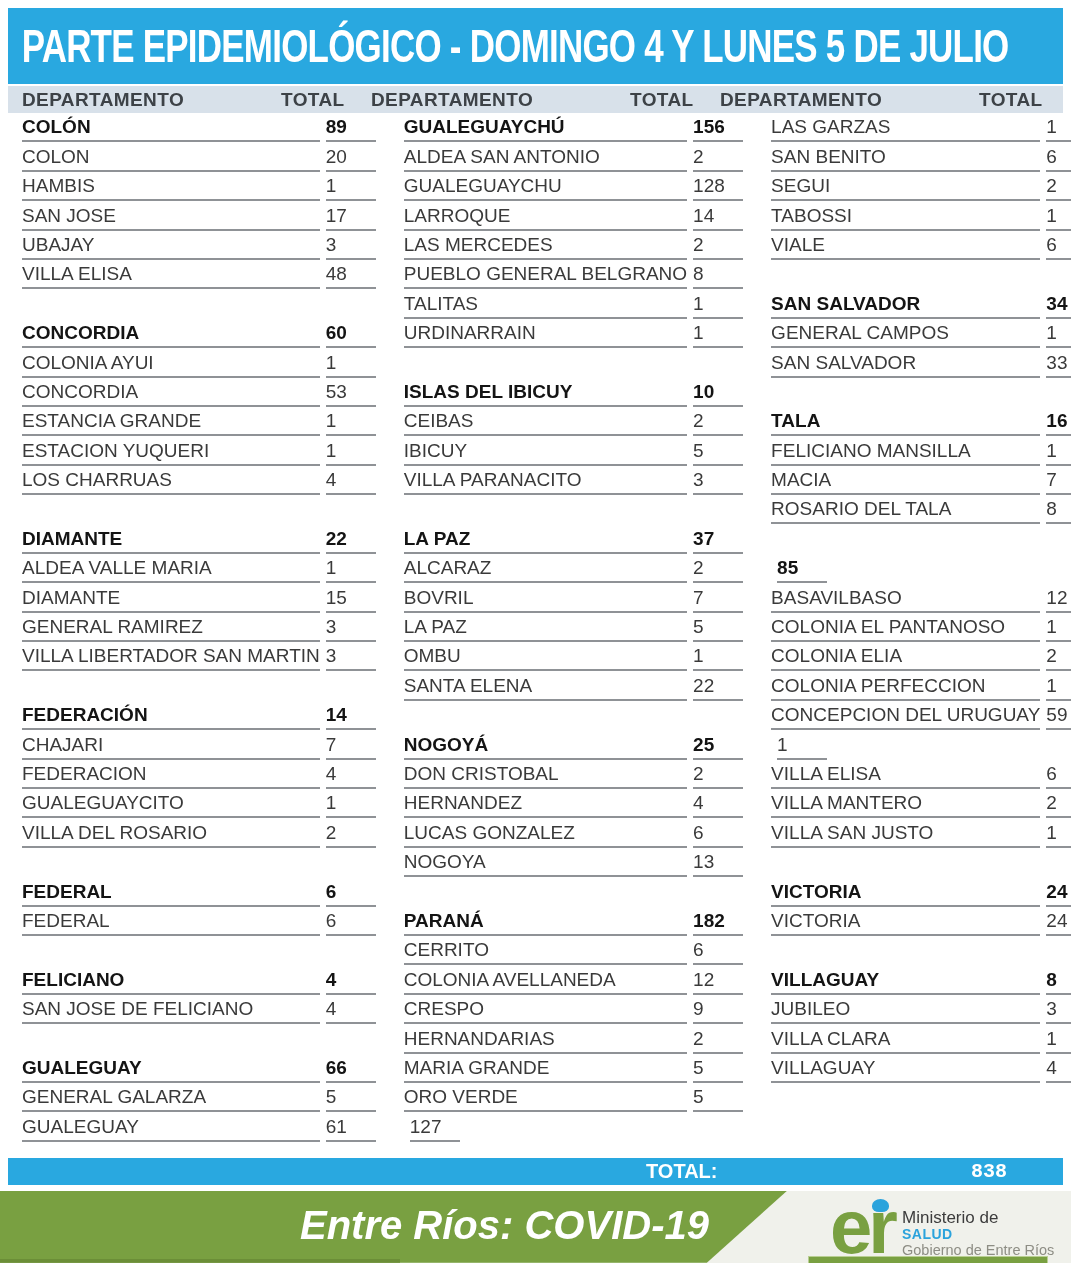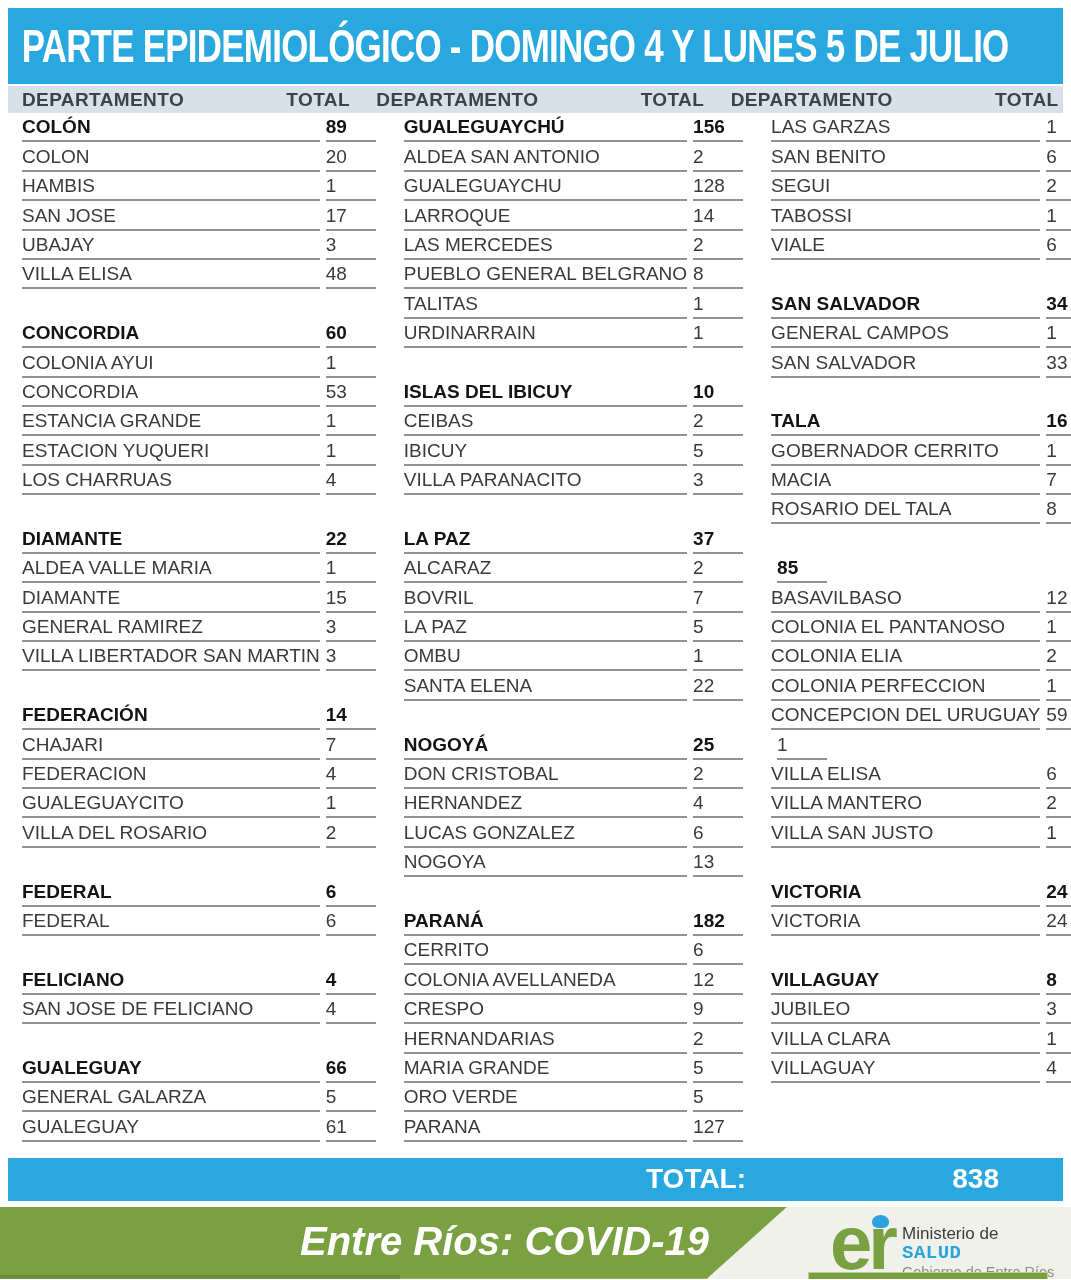--- a/index.html
+++ b/index.html
@@ -15,56 +15,56 @@
   .page{padding:8px 8px 0;}
 
   
   .banner{background:var(--blue);height:76px;display:flex;align-items:center;}
   .banner .title{color:#fff;font-weight:bold;font-size:46px;letter-spacing:-1px;
        white-space:nowrap;padding-left:18px;transform:scaleX(.76);transform-origin:0 50%;}
 
   
   .colheads{background:var(--head-bg);height:27px;display:grid;
        grid-template-columns:repeat(3,1fr);column-gap:28px;
-       padding:0 6px 0 14px;margin-top:2px;}
+       padding:0 22px 0 14px;margin-top:2px;}
   .colhead{display:flex;align-items:center;font-weight:bold;font-size:19px;color:#3d4247;letter-spacing:.4px;}
   .colhead .h-dept{flex:1;}
   .colhead .h-tot{width:50px;transform:translateX(-12px);}
 
   
   .tables{display:grid;grid-template-columns:repeat(3,1fr);column-gap:28px;
        padding:0 6px 13px 14px;}
   .row{height:29.4px;display:flex;align-items:flex-end;}
   .row .dept{flex:1;border-bottom:2px solid var(--line);font-size:19px;line-height:25px;
        white-space:nowrap;padding-bottom:1px;color:#3a3a3a;overflow:visible;}
   .row .tot{width:50px;margin-left:6px;border-bottom:2px solid var(--line);font-size:19px;
        line-height:25px;padding-bottom:1px;color:#3a3a3a;}
   .row.bold .dept,.row.bold .tot{font-weight:bold;color:#141414;}
 
   
-  .totalbar{margin-top:3px;background:var(--blue);height:43px;position:relative;
-       color:#fff;font-weight:bold;font-size:28px;}
+  .totalbar{margin-top:3px;background:var(--blue);height:27px;position:relative;
+       color:#fff;font-weight:bold;font-size:20px;}
   .totalbar .label{position:absolute;left:638px;top:50%;transform:translateY(-50%);}
-  .totalbar .value{position:absolute;right:64px;top:50%;transform:translateY(-50%);}
+  .totalbar .value{position:absolute;right:56px;top:50%;transform:translateY(-50%);font-family:Liberation Mono, monospace;}
 
   
   .footer{position:relative;height:72px;margin:6px -8px 0;background:#F0F1EB;overflow:hidden;}
   .footer .green{position:absolute;inset:0;background:var(--green);
        clip-path:polygon(0 0,73.5% 0,66% 100%,0 100%);}
   .footer .green::after{content:'';position:absolute;left:0;bottom:0;width:400px;height:4px;background:#6b8e37;}
   .footer .covid{position:absolute;left:300px;top:50%;transform:translateY(-54%);
        font-style:italic;font-weight:bold;font-size:40px;color:#fff;white-space:nowrap;}
 
   .er-wrap{position:absolute;left:810px;top:4px;}
   .er-wrap .er{font-weight:bold;font-size:76px;line-height:64px;color:var(--green);letter-spacing:-4px;margin-left:20px;}
   .er-wrap .er-dot{position:absolute;left:62px;top:4px;width:17px;height:13px;border-radius:50% 50% 40% 40%;
        background:var(--salud-blue);}
   .ministry{position:absolute;left:902px;top:17px;line-height:1.12;}
   .ministry .m1{font-size:17px;color:#3c3c3c;}
-  .ministry .m2{font-size:19px;font-weight:bold;color:var(--salud-blue);letter-spacing:.5px;font-family:Liberation Mono, monospace;}
+  .ministry .m2{font-size:14px;font-weight:bold;color:var(--salud-blue);letter-spacing:.5px;}
   .ministry .m3{font-size:14.5px;color:#8d8d84;}
   .badge{position:absolute;left:808px;top:65px;width:240px;background:var(--green);
        color:#fff;font-weight:bold;font-size:11.5px;text-align:center;padding:4px 2px 3px;
        border:1px solid #b9cf92;line-height:1.1;}
 </style>
 </head>
 <body>
 
 <div class="page">
 
@@ -331,21 +331,20 @@
         </div>
         <div class="row">
           <span class="dept">MARIA GRANDE</span>
           <span class="tot">5</span>
         </div>
         <div class="row">
           <span class="dept">ORO VERDE</span>
           <span class="tot">5</span>
         </div>
         <div class="row">
-          <span class="dept">PARANA</span>
           <span class="tot">127</span>
         </div>
       </div>
     <div class="tcol">
         <div class="row">
           <span class="dept">LAS GARZAS</span>
           <span class="tot">1</span>
         </div>
         <div class="row">
           <span class="dept">SAN BENITO</span>
@@ -375,21 +374,21 @@
         <div class="row">
           <span class="dept">SAN SALVADOR</span>
           <span class="tot">33</span>
         </div>
         <div class="row blank"></div>
         <div class="row bold">
           <span class="dept">TALA</span>
           <span class="tot">16</span>
         </div>
         <div class="row">
-          <span class="dept">GOBERNADOR CERRITO</span>
+          <span class="dept">FELICIANO MANSILLA</span>
           <span class="tot">1</span>
         </div>
         <div class="row">
           <span class="dept">MACIA</span>
           <span class="tot">7</span>
         </div>
         <div class="row">
           <span class="dept">ROSARIO DEL TALA</span>
           <span class="tot">8</span>
         </div>

